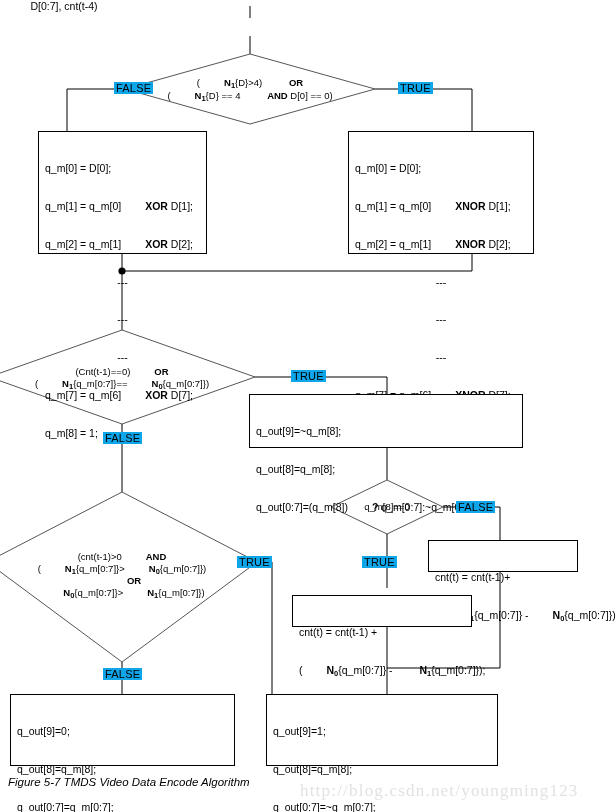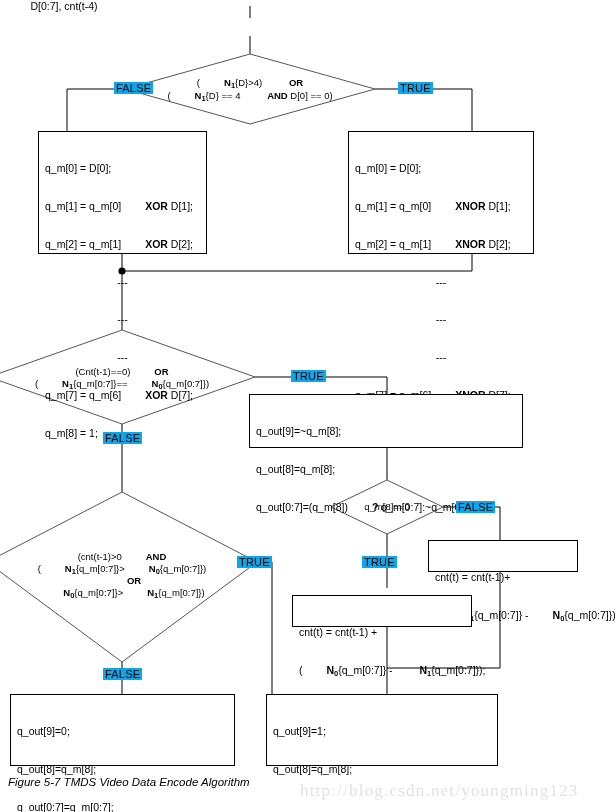--- a/index.html
+++ b/index.html
@@ -211,20 +211,21 @@
     <div>q_out[9]=0;</div>
     <div>q_out[8]=q_m[8];</div>
     <div>q_out[0:7]=q_m[0:7];</div>
     
     
   </div>
 
   <div class="node proc" style="left:258px; top:694px; width:232px; height:72px;margin-left:8px;">
     <div>q_out[9]=1;</div>
     <div>q_out[8]=q_m[8];</div>
+    <div>q_out[0:7]=~q_m[0:7];</div>
     
     
   </div>
 
   <div class="caption">Figure 5-7 TMDS Video Data Encode Algorithm</div>
   <div class="watermark">http://blog.csdn.net/youngming123</div>
 
 </div>
 
 </body></html>

